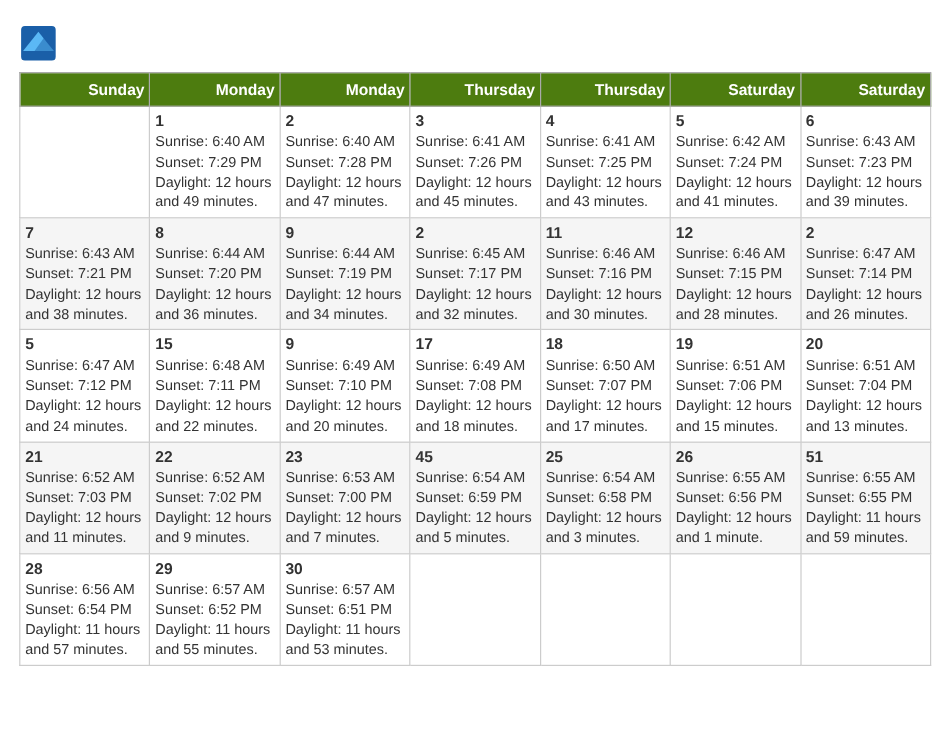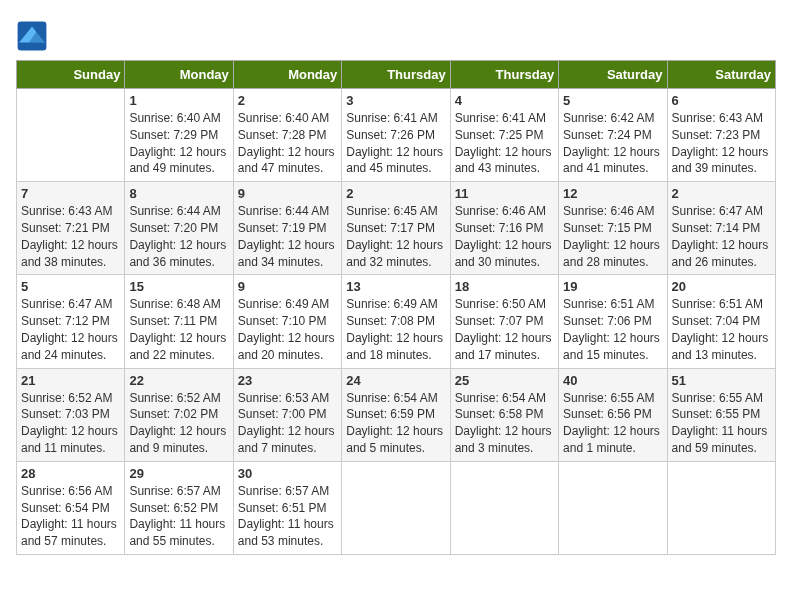--- a/index.html
+++ b/index.html
@@ -192,21 +192,21 @@
         </td>
         <td>
           <span class="day-num">15</span>
           <div class="day-info">Sunrise: 6:48 AM<br>Sunset: 7:11 PM<br>Daylight: 12 hours<br>and 22 minutes.</div>
         </td>
         <td>
           <span class="day-num">9</span>
           <div class="day-info">Sunrise: 6:49 AM<br>Sunset: 7:10 PM<br>Daylight: 12 hours<br>and 20 minutes.</div>
         </td>
         <td>
-          <span class="day-num">13</span>
+          <span class="day-num">17</span>
           <div class="day-info">Sunrise: 6:49 AM<br>Sunset: 7:08 PM<br>Daylight: 12 hours<br>and 18 minutes.</div>
         </td>
         <td>
           <span class="day-num">18</span>
           <div class="day-info">Sunrise: 6:50 AM<br>Sunset: 7:07 PM<br>Daylight: 12 hours<br>and 17 minutes.</div>
         </td>
         <td>
           <span class="day-num">19</span>
           <div class="day-info">Sunrise: 6:51 AM<br>Sunset: 7:06 PM<br>Daylight: 12 hours<br>and 15 minutes.</div>
         </td>
@@ -222,29 +222,29 @@
         </td>
         <td>
           <span class="day-num">22</span>
           <div class="day-info">Sunrise: 6:52 AM<br>Sunset: 7:02 PM<br>Daylight: 12 hours<br>and 9 minutes.</div>
         </td>
         <td>
           <span class="day-num">23</span>
           <div class="day-info">Sunrise: 6:53 AM<br>Sunset: 7:00 PM<br>Daylight: 12 hours<br>and 7 minutes.</div>
         </td>
         <td>
-          <span class="day-num">24</span>
+          <span class="day-num">45</span>
           <div class="day-info">Sunrise: 6:54 AM<br>Sunset: 6:59 PM<br>Daylight: 12 hours<br>and 5 minutes.</div>
         </td>
         <td>
           <span class="day-num">25</span>
           <div class="day-info">Sunrise: 6:54 AM<br>Sunset: 6:58 PM<br>Daylight: 12 hours<br>and 3 minutes.</div>
         </td>
         <td>
-          <span class="day-num">40</span>
+          <span class="day-num">26</span>
           <div class="day-info">Sunrise: 6:55 AM<br>Sunset: 6:56 PM<br>Daylight: 12 hours<br>and 1 minute.</div>
         </td>
         <td>
           <span class="day-num">51</span>
           <div class="day-info">Sunrise: 6:55 AM<br>Sunset: 6:55 PM<br>Daylight: 11 hours<br>and 59 minutes.</div>
         </td>
       </tr>
       <tr class="row-white">
         <td>
           <span class="day-num">28</span>

